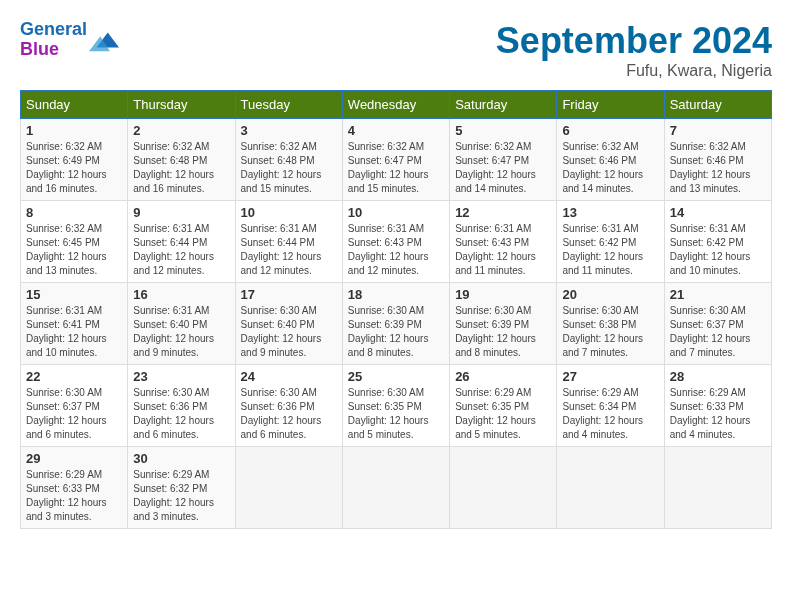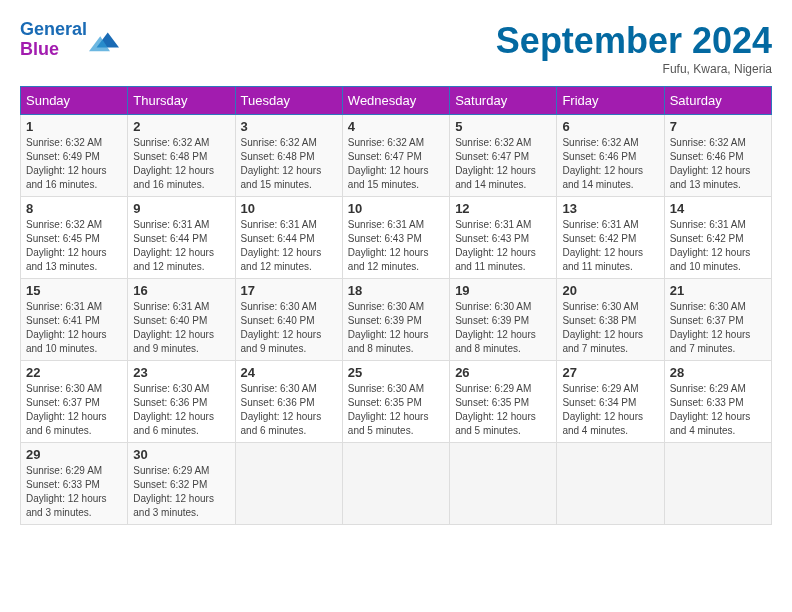--- a/index.html
+++ b/index.html
@@ -37,30 +37,30 @@
     }
     .title-section {
       text-align: right;
     }
     .month-title {
       font-size: 36px;
       font-weight: bold;
       color: #0369a1;
     }
     .location {
-      font-size: 12px;
+      font-size: 16px;
       color: #555;
     }
     table {
       width: 100%;
       border-collapse: collapse;
       font-size: 11px;
     }
     thead tr th {
-      background-color: #a21caf;
+      background-color: #4d7c0f;
       color: #fff;
       text-align: left;
       padding: 6px 5px;
       font-size: 13px;
       font-weight: normal;
       border: 1px solid #2e77bc;
     }
     tbody tr td {
       vertical-align: top;
       padding: 4px 5px;

